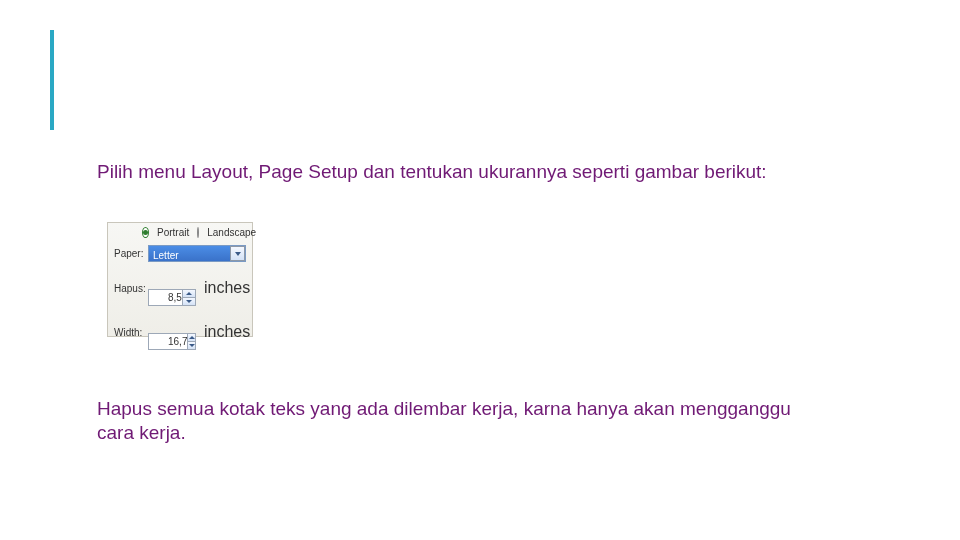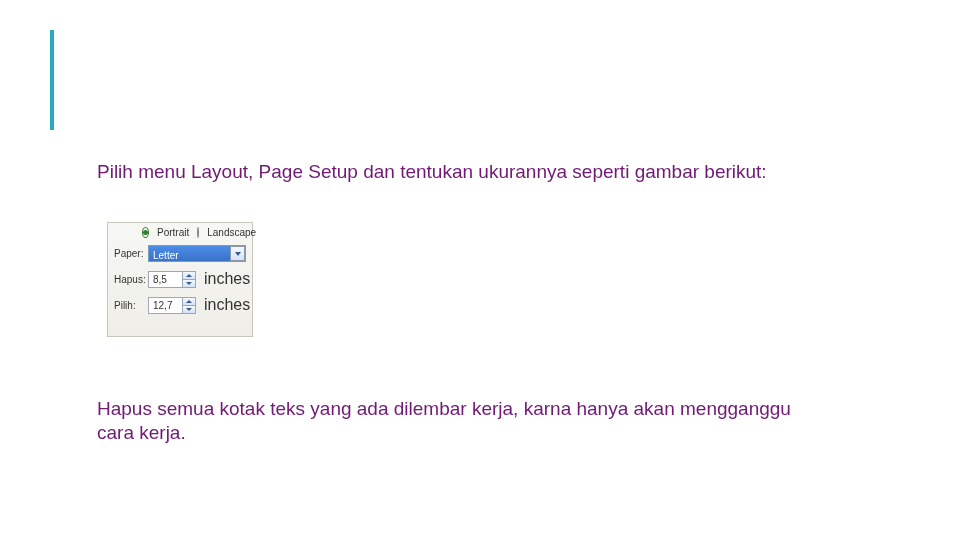--- a/index.html
+++ b/index.html
@@ -88,23 +88,24 @@
     color: #fff;
     font-size: 10px;
   }
   .spin {
     height: 17px;
     background: #fff;
     border: 1px solid #9da8b7;
     display: flex;
     align-items: center;
     justify-content: space-between;
-    padding-left: 4px;
+    padding-left: 19px;
     color: #333;
     font-size: 10px;
+    margin-top: 19px;
   }
   .num-field { width: 48px; }
   .arrow-btn {
     width: 15px;
     height: 15px;
     border: 1px solid #8d98a7;
     background: linear-gradient(#f4f8ff, #d4e2f6);
     display: flex;
     flex-direction: column;
     align-items: center;
@@ -184,23 +185,23 @@
           </span>
         <span class="spin-half">
             <span class="tri-dn-sm"></span>
           </span>
       </span>
     </div>
     <span class="unit-label">inches</span>
   </div>
 
   <div class="form-row" style="margin-bottom:0;">
-    <span class="form-label">Pilih:</span>
+    <span class="form-label">Width:</span>
     <div class="spin num-field">
-      <span>12,7</span>
+      <span>16,7</span>
       <span class="spin-btns">
         <span class="spin-half">
             <span class="tri-up"></span>
           </span>
         <span class="spin-half">
             <span class="tri-dn-sm"></span>
           </span>
       </span>
     </div>
     <span class="unit-label">inches</span>

